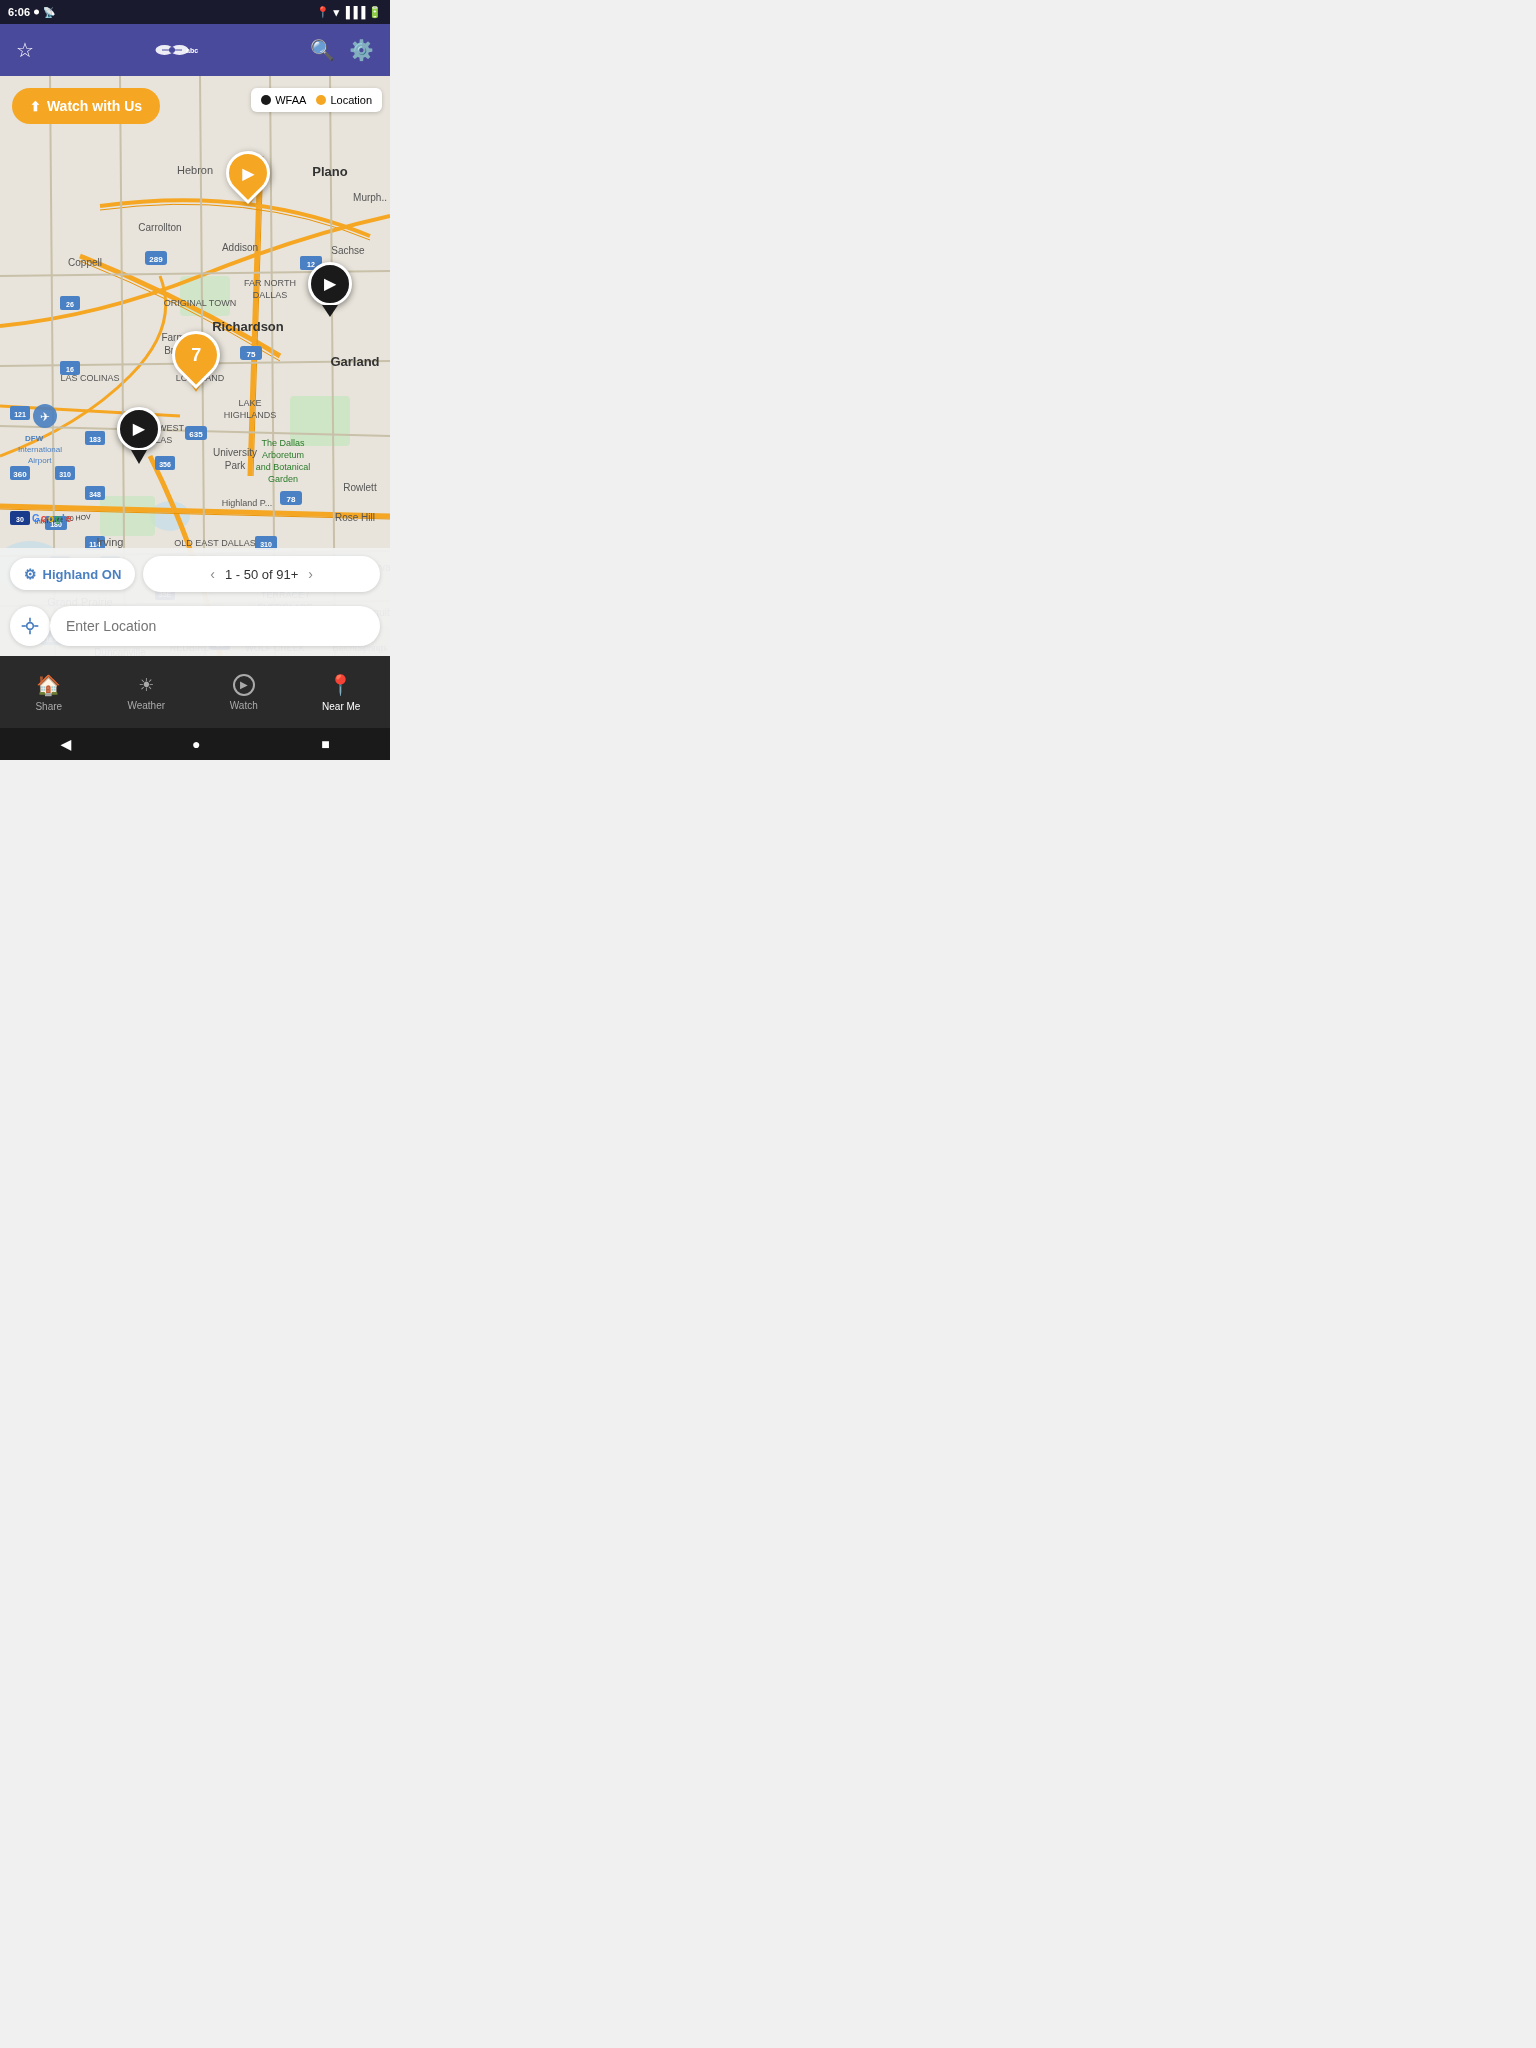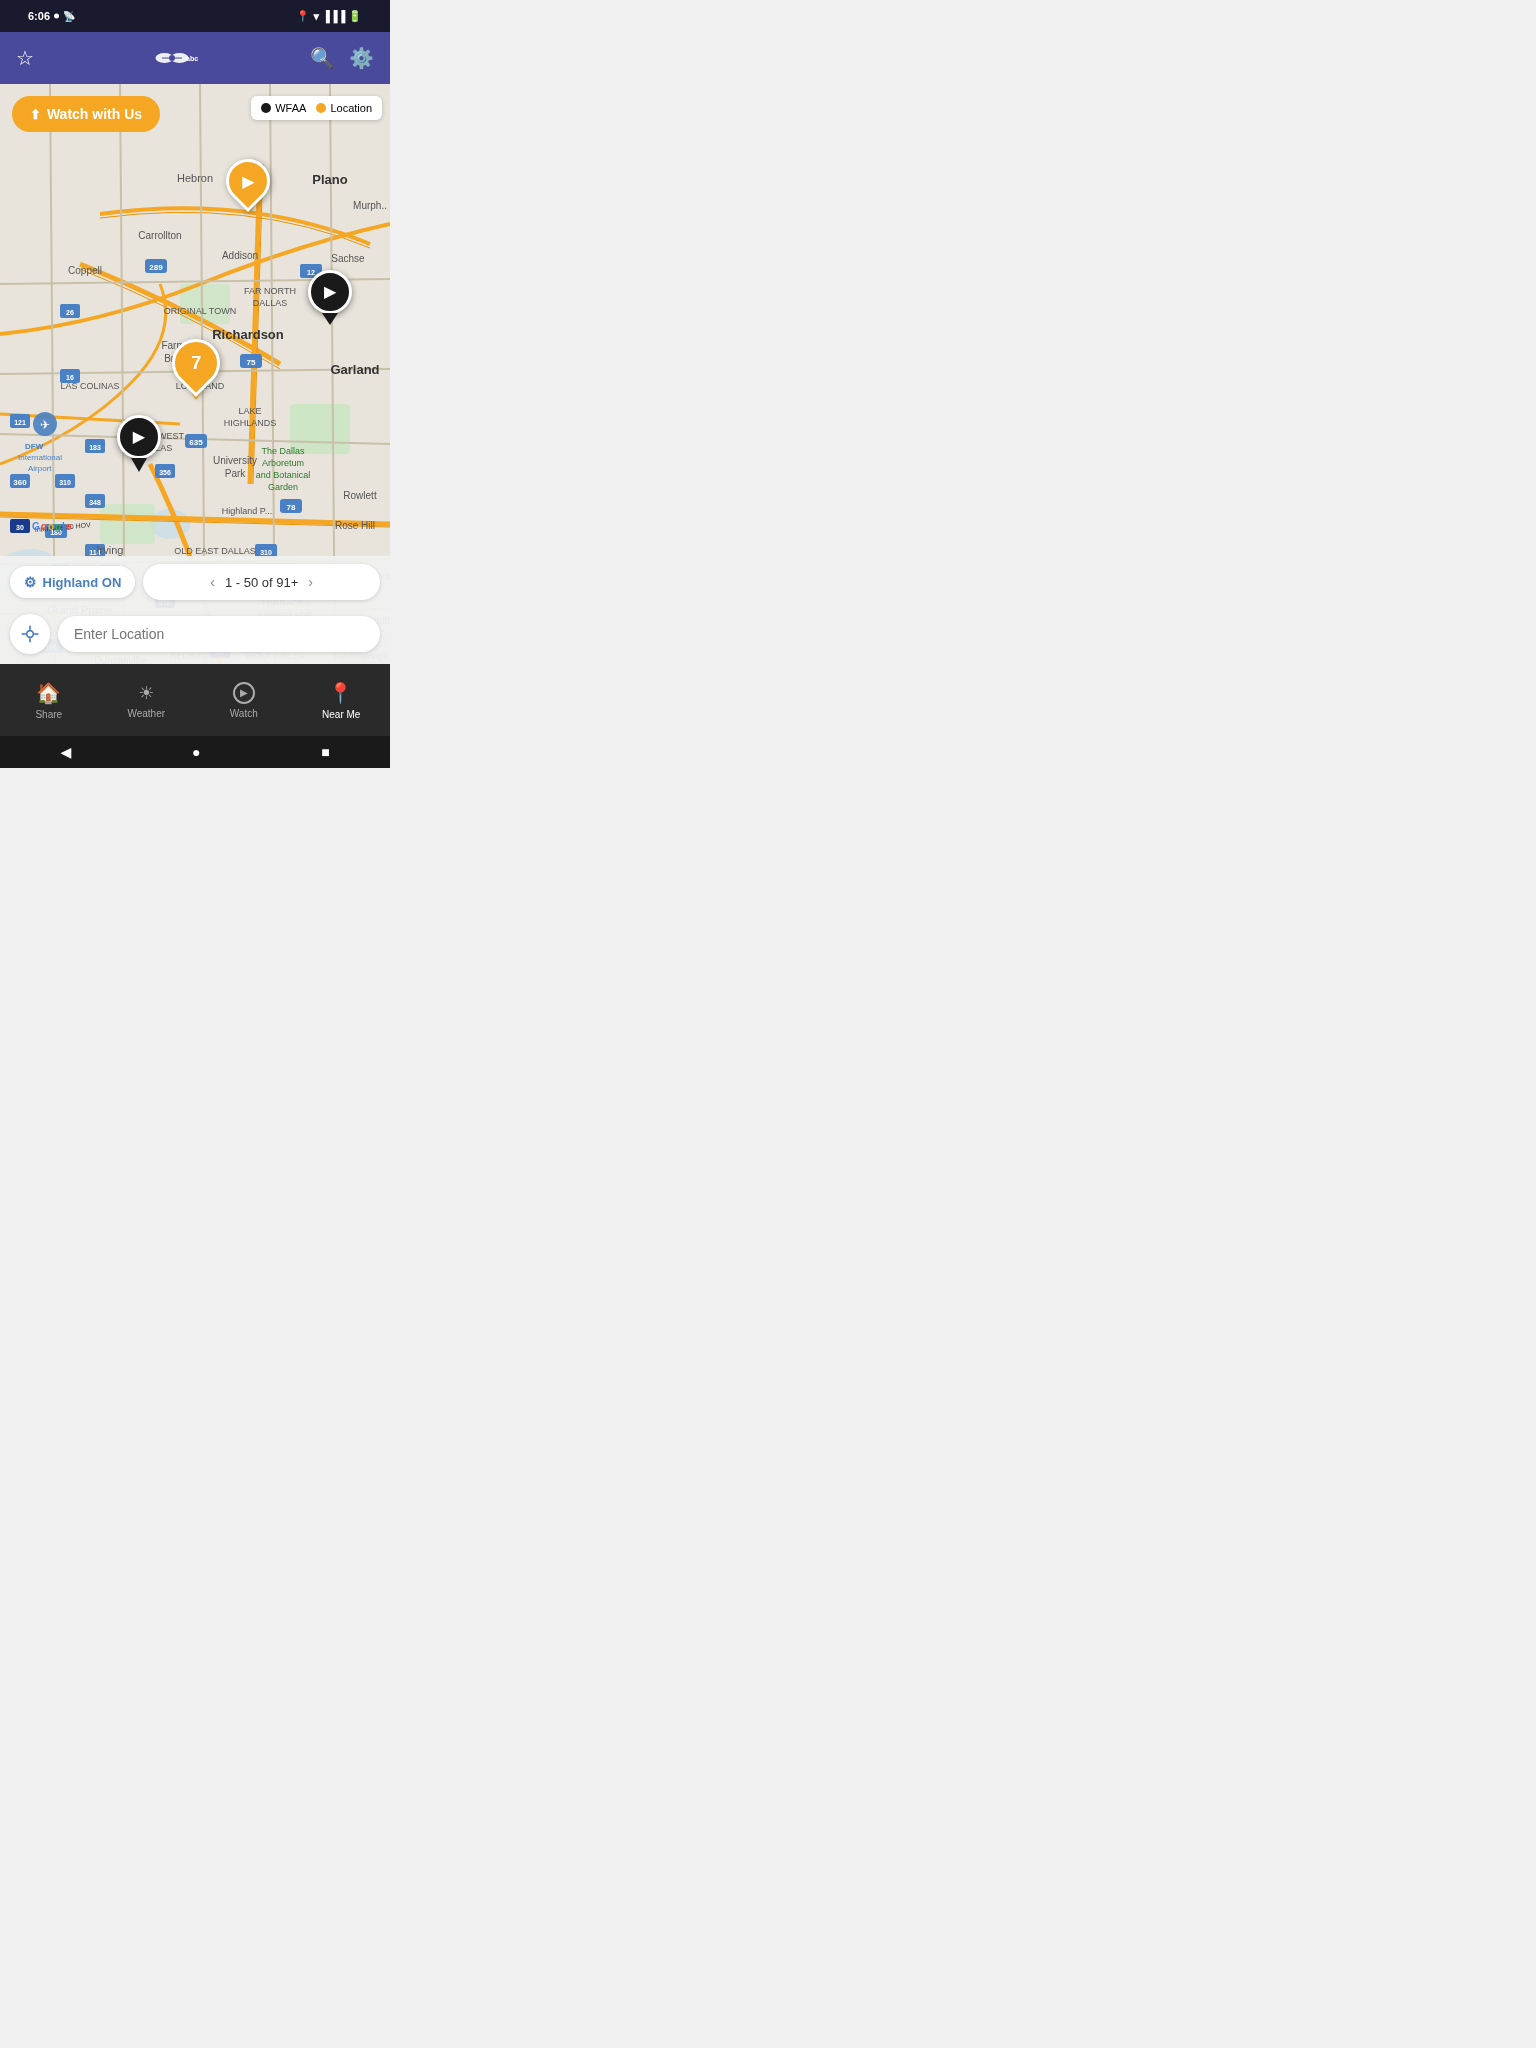--- a/index.html
+++ b/index.html
@@ -13,22 +13,22 @@
       position: relative;
     }
 
     
     .status-bar {
       background: #1a1a2e;
       color: white;
       display: flex;
       align-items: center;
       justify-content: space-between;
-      padding: 4px 28px;
-      height: 32px;
+      padding: 4px 8px;
+      height: 24px;
       font-size: 11px;
       font-weight: 600;
     }
     .status-left { display: flex; align-items: center; gap: 4px; }
     .status-right { display: flex; align-items: center; gap: 3px; }
 
     
     .header {
       background: #4a4a9c;
       display: flex;
@@ -178,23 +178,22 @@
       box-shadow: 0 1px 4px rgba(0,0,0,0.15);
     }
     .pagination-arrow {
       color: #888;
       font-size: 14px;
       cursor: pointer;
     }
 
     .location-row {
       display: flex;
-      align-items: center;
       padding: 6px 10px 10px;
-      gap: 8px;
+      gap: 0;
       background: rgba(240,240,240,0.95);
     }
     .location-btn {
       width: 40px;
       height: 40px;
       border-radius: 50%;
       background: white;
       border: none;
       display: flex;
       align-items: center;

